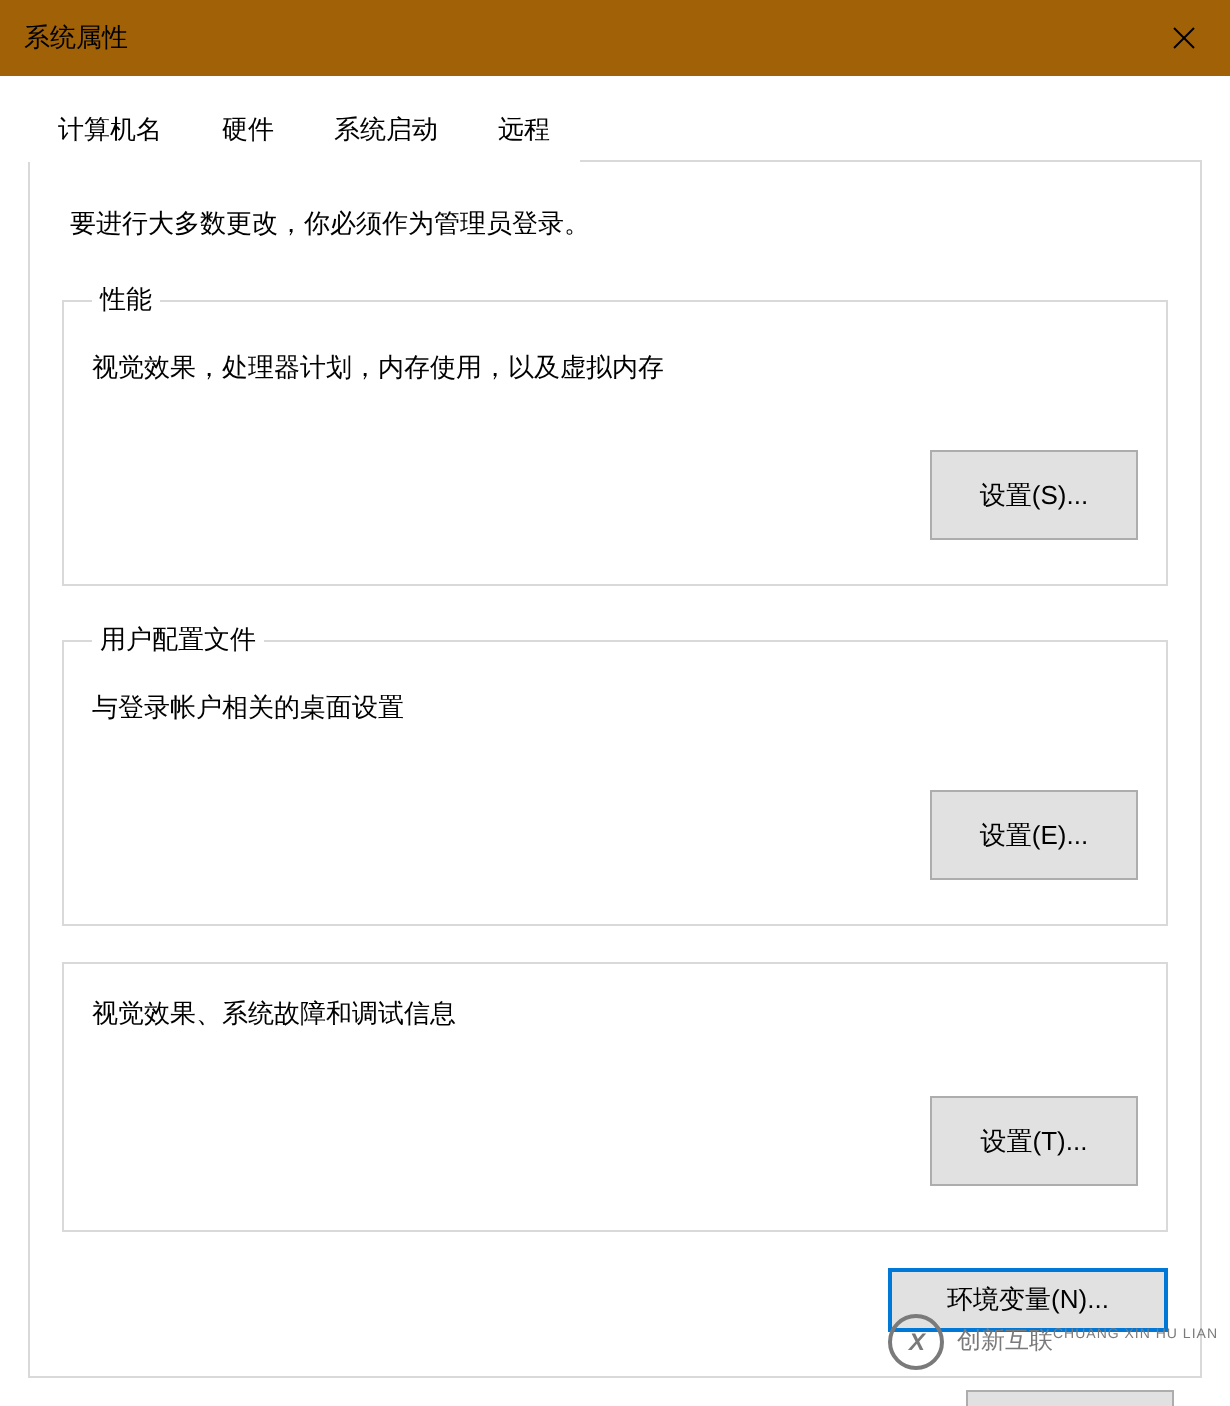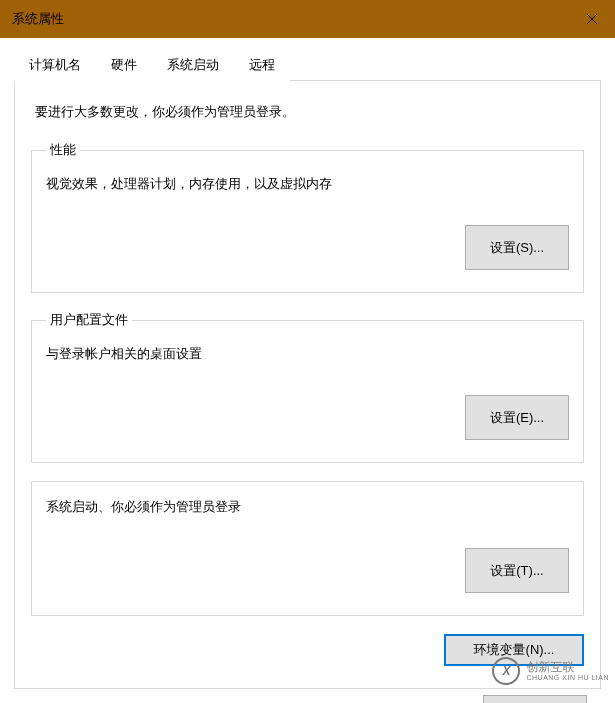--- a/index.html
+++ b/index.html
@@ -123,21 +123,21 @@
   }
   .watermark .logo {
     width: 28px; height: 28px;
     border: 2px solid #7a7a7a;
     border-radius: 50%;
     display: flex; align-items: center; justify-content: center;
     font-weight: bold;
     font-style: italic;
     color: #7a7a7a;
   }
-  .watermark .wm-text { display: flex; flex-direction: column; line-height: 1.1; }
+  .watermark .wm-text { display: flex; flex-direction: row; line-height: 1.1; }
   .watermark .wm-sub { font-size: 7px; letter-spacing: 0.5px; }
 </style>
 </head>
 <body>
 
 <div class="titlebar">
   <span>系统属性</span>
   <div class="close-btn">
     <svg viewBox="0 0 12 12">
       <line x1="1" y1="1" x2="11" y2="11" stroke="#000" stroke-width="1"></line>
@@ -169,21 +169,21 @@
 
     <fieldset class="group">
       <legend>用户配置文件</legend>
       <div class="group-desc">与登录帐户相关的桌面设置</div>
       <div class="btn-row">
         <button class="btn">设置(E)...</button>
       </div>
     </fieldset>
 
     <fieldset class="group">
-      <div class="group-desc">系统启动、你必须作为管理员登录</div>
+      <div class="group-desc">视觉效果、系统故障和调试信息</div>
       <div class="btn-row">
         <button class="btn">设置(T)...</button>
       </div>
     </fieldset>
 
     <div class="envvar-row">
       <button class="btn primary envvar-btn">环境变量(N)...</button>
     </div>
 
   </div>

